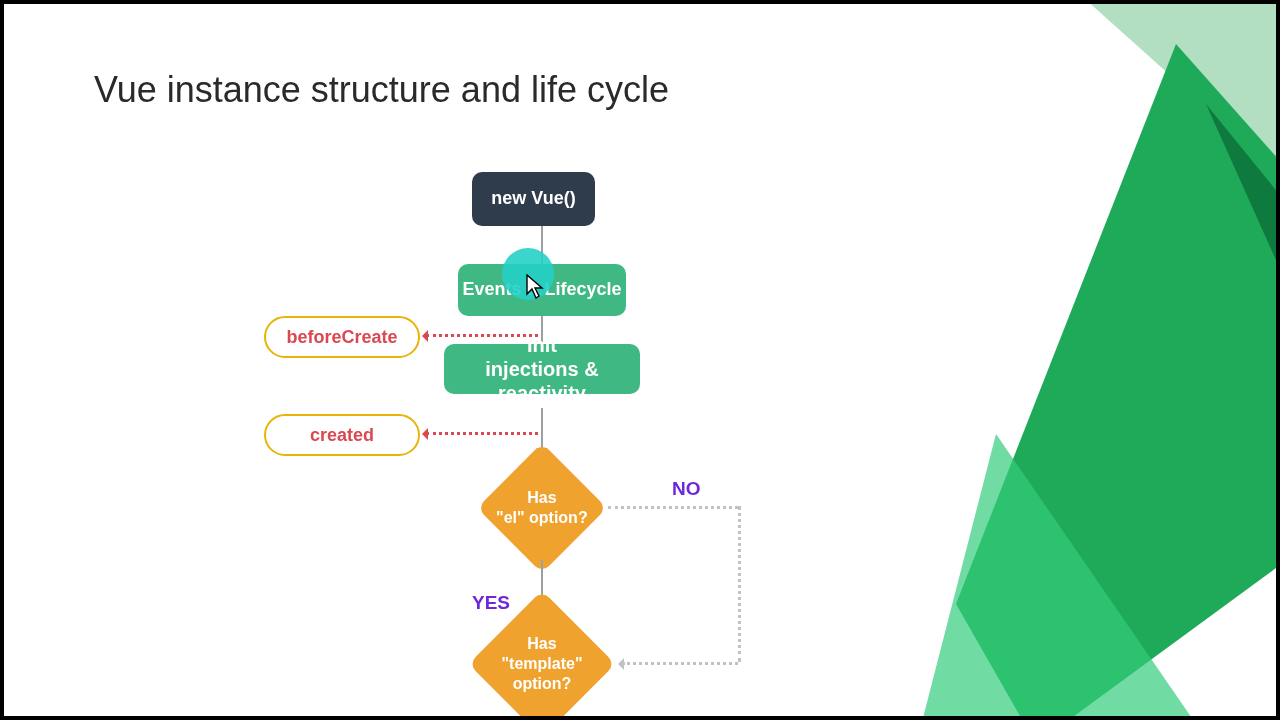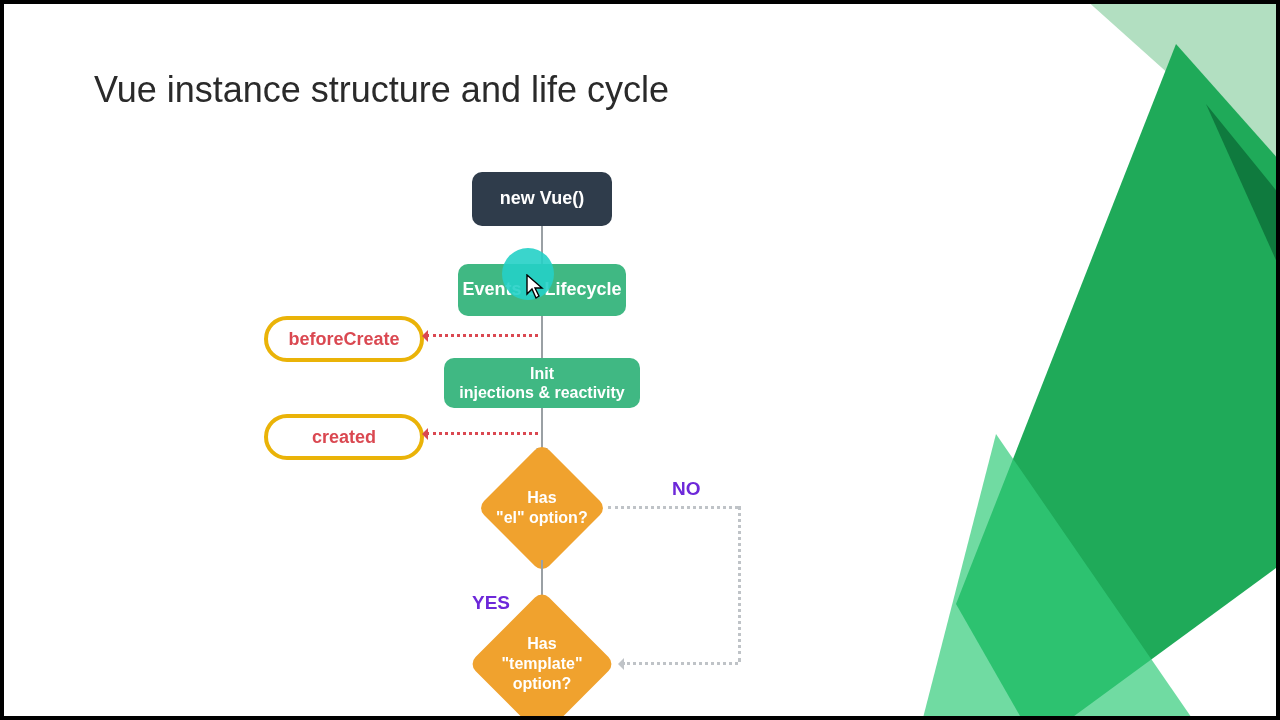--- a/index.html
+++ b/index.html
@@ -6,21 +6,21 @@
   .frame{position:absolute;left:4px;top:4px;width:1272px;height:712px;background:#fff;overflow:hidden}
   .title{position:absolute;left:90px;top:65px;font-size:36px;color:#2a2a2a;font-weight:400}
   
   .deco{position:absolute;right:-60px;top:-40px;width:460px;height:820px;pointer-events:none}
   .deco svg{width:100%;height:100%}
 
   
   .box{position:absolute;border-radius:10px;display:flex;align-items:center;justify-content:center;text-align:center;font-size:18px;font-weight:600;line-height:1.2}
   .box.dark {background:#2f3c4b;color:#fff}
   .box.green{background:#40b883;color:#fff}
-  .pill{position:absolute;border:4px solid #eab308;border-radius:999px;display:flex;align-items:center;justify-content:center;font-size:18px;font-weight:700;color:#da4851;background:#fff}
+  .pill{position:absolute;border:2px solid #eab308;border-radius:999px;display:flex;align-items:center;justify-content:center;font-size:18px;font-weight:700;color:#da4851;background:#fff}
   .diamond{position:absolute;transform:rotate(45deg);background:#f0a22e;border-radius:10px;display:flex;align-items:center;justify-content:center}
   .diamond span{transform:rotate(-45deg);color:#fff;font-size:16px;font-weight:600;text-align:center;line-height:1.25}
 
   .edge-label{position:absolute;font-size:19px;font-weight:700;color:#6d28d9}
   .note{position:absolute;font-size:16px;font-weight:700;color:#9aa0a4;text-align:center;line-height:1.35}
 
   
   .vline{position:absolute;width:2px;background:#9aa0a4}
   
   .hdots{position:absolute;height:0;border-top:3px dotted #da4851}
@@ -47,36 +47,36 @@
     <svg viewBox="0 0 460 820">
       <polygon points="170,0 460,0 460,260" fill="#b2dfc1"></polygon>
       <polygon points="300,80 460,260 460,560 160,780 80,640" fill="#1faa59"></polygon>
       <polygon points="120,470 320,760 30,820" fill="#33cc7a" opacity="0.7"></polygon>
       <polygon points="330,140 460,300 460,430" fill="#0f7a3e"></polygon>
     </svg>
   </div>
 
   <div class="title">Vue instance structure and life cycle</div>
 
-  <div class="box dark" style="left:468px;top:168px;width:140px;height:54px">
+  <div class="box dark" style="left:468px;top:168px;width:123px;height:54px">
     <span>new Vue()</span>
   </div>
   <div class="vline" style="left:537px;top:222px;height:38px"></div>
 
   <div class="box green" style="left:454px;top:260px;width:168px;height:52px">
     <span>Events &amp; Lifecycle</span>
   </div>
   <div class="vline" style="left:537px;top:312px;height:42px"></div>
 
   <div class="pill" style="left:260px;top:312px;width:152px;height:38px">
     <span>beforeCreate</span>
   </div>
   <div class="hdots" style="left:422px;top:330px;width:112px"></div>
 
-  <div class="box green" style="left:440px;top:354px;width:196px;height:50px;font-size:16px">
+  <div class="box green" style="left:440px;top:340px;width:196px;height:50px;font-size:20px">
     <span style="white-space:pre-line">Init
 injections &amp; reactivity</span>
   </div>
   <div class="vline v-arrow" style="left:537px;top:404px;height:50px"></div>
 
   <div class="pill" style="left:260px;top:410px;width:152px;height:38px">
     <span>created</span>
   </div>
   <div class="hdots" style="left:422px;top:428px;width:112px"></div>
 

